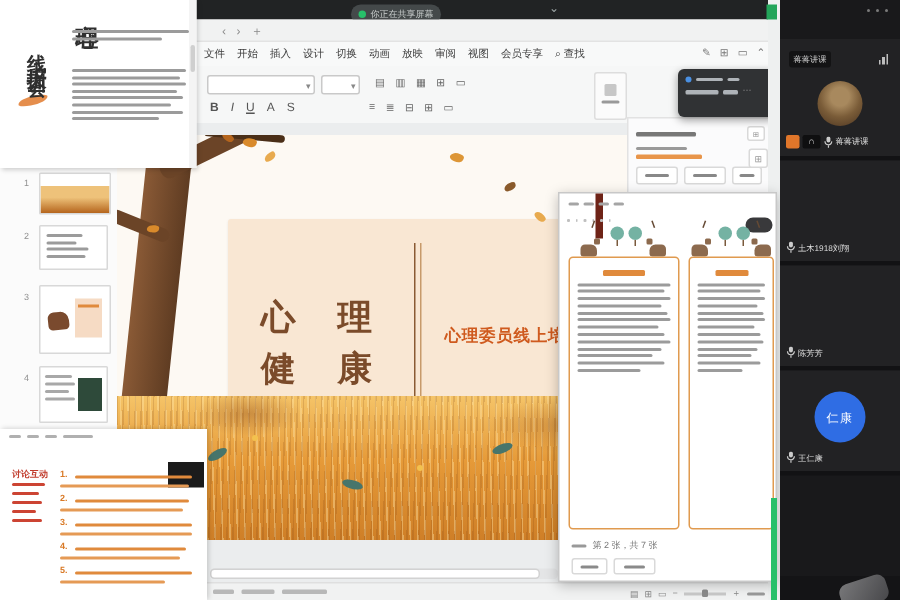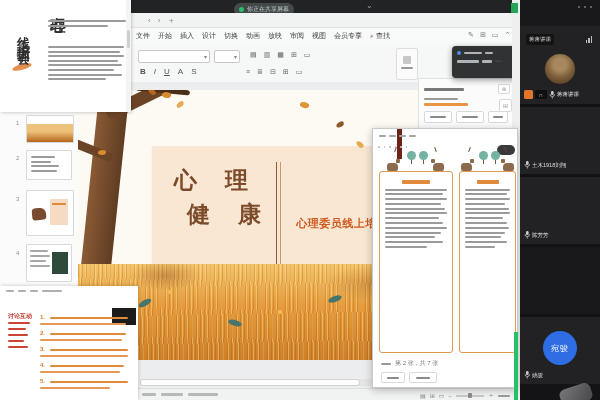--- a/index.html
+++ b/index.html
@@ -40,21 +40,21 @@
   .canvas{position:absolute;left:78px;top:82px;width:442px;height:306px;background:#ebedee;}
   .slide{position:absolute;left:0;top:8px;width:436px;height:270px;background:#fdf9f3;overflow:hidden;}
   .trunk{position:absolute;left:8px;top:8px;width:30px;height:242px;border-radius:10px;
          background:linear-gradient(90deg,#8a5a36,#5f3c22);transform:rotate(6deg);}
   .branch{position:absolute;background:#6b4427;border-radius:6px;}
   .twig{position:absolute;background:#4a2e17;border-radius:3px;}
   .leaf{position:absolute;border-radius:70% 30% 60% 40%;}
   .cream{position:absolute;left:74px;top:56px;width:266px;height:164px;background:#f9e7d3;border-radius:2px;
          box-shadow:0 1px 2px rgba(0,0,0,.08);}
   .stitle{position:absolute;font-family:"DejaVu Serif",serif;font-weight:bold;font-size:23px;
-          color:#7b4b2a;letter-spacing:10px;line-height:1;}
+          color:#7b4b2a;letter-spacing:10px;line-height:1;margin-top:32px;}
   .sdivider{position:absolute;left:124px;top:16px;width:3px;height:104px;border-left:1px solid #8a5a33;border-right:1px solid #c79a6a;}
   .ssub{position:absolute;left:138px;top:70px;width:116px;text-align:center;font-size:11px;font-weight:bold;
         color:#cf5a1e;letter-spacing:.5px;}
   .grass{position:absolute;left:0;top:174px;width:436px;height:96px;
          background:
            radial-gradient(50px 22px at 20% 12%,rgba(130,60,15,.35),transparent 70%),
            radial-gradient(70px 26px at 68% 20%,rgba(150,80,25,.3),transparent 70%),
            repeating-linear-gradient(92deg,rgba(120,60,15,.18) 0 1px,transparent 1px 4px),
            repeating-linear-gradient(88deg,rgba(255,230,170,.4) 0 1px,transparent 1px 5px),
            linear-gradient(180deg,#f5c468 0%,#e69a38 45%,#cf7f27 100%);}
@@ -240,21 +240,21 @@
             <div class="tl" style="width: 20px;"></div>
           </div>
         <div class="abs" style="left:25px;top:7px;width:16px;height:22px;background:#2e4a3a;"></div>
       </div>
     </div>
 
     <div class="canvas">
       <div class="slide">
         <div class="cream">
           <div class="stitle" style="left:22px;top:22px;">心 理</div>
-          <div class="stitle" style="left:35px;top:56px;">健 康</div>
+          <div class="stitle" style="left:22px;top:56px;">健 康</div>
           <div class="sdivider"></div>
           <div class="ssub">心理委员线上培训会</div>
         </div>
 
         <div>
           <div class="trunk"></div>
           <div class="branch" style="left:26px;top:4px;width:66px;height:13px;transform:rotate(-26deg);"></div>
           <div class="branch" style="left:-6px;top:56px;width:42px;height:9px;transform:rotate(22deg);"></div>
           <div class="twig" style="left:58px;top:-2px;width:54px;height:5px;transform:rotate(5deg);"></div>
           <div class="leaf" style="left:84px;top:2px;width:9px;height:6px;background:#d98a2b;transform:rotate(20deg);"></div>
@@ -535,33 +535,33 @@
         <svg width="6" height="8">
             <rect x="2" y="0" width="2.6" height="4" rx="1.3" fill="#ccc"></rect>
             <path d="M1 3.2 a2.3 2.3 0 0 0 4.6 0" stroke="#ccc" fill="none" stroke-width="0.8"></path>
             <line x1="3.3" y1="5.8" x2="3.3" y2="7.5" stroke="#ccc" stroke-width="0.8"></line>
           </svg>
         <span>陈芳芳</span>
       </div>
     </div>
     <div class="sep" style="top:244px;"></div>
 
-    <div class="sep" style="top:314px;"></div>
-
-    <div class="vtile" style="top:317px;height:67px;">
+    <div class="vtile" style="top:247px;height:67px;">
       <div class="bluec">
-          <span>宛骏</span>
+          <span>仁康</span>
         </div>
       <div class="lrow">
         <svg width="6" height="8">
             <rect x="2" y="0" width="2.6" height="4" rx="1.3" fill="#ccc"></rect>
             <path d="M1 3.2 a2.3 2.3 0 0 0 4.6 0" stroke="#ccc" fill="none" stroke-width="0.8"></path>
             <line x1="3.3" y1="5.8" x2="3.3" y2="7.5" stroke="#ccc" stroke-width="0.8"></line>
           </svg>
-        <span>姚骏</span>
-      </div>
-    </div>
+        <span>王仁康</span>
+      </div>
+    </div>
+    <div class="sep" style="top:314px;"></div>
+
 
     <div class="botzone"></div>
     <div class="blob"></div>
   </div>
 
 </div>
 
 </body></html>

